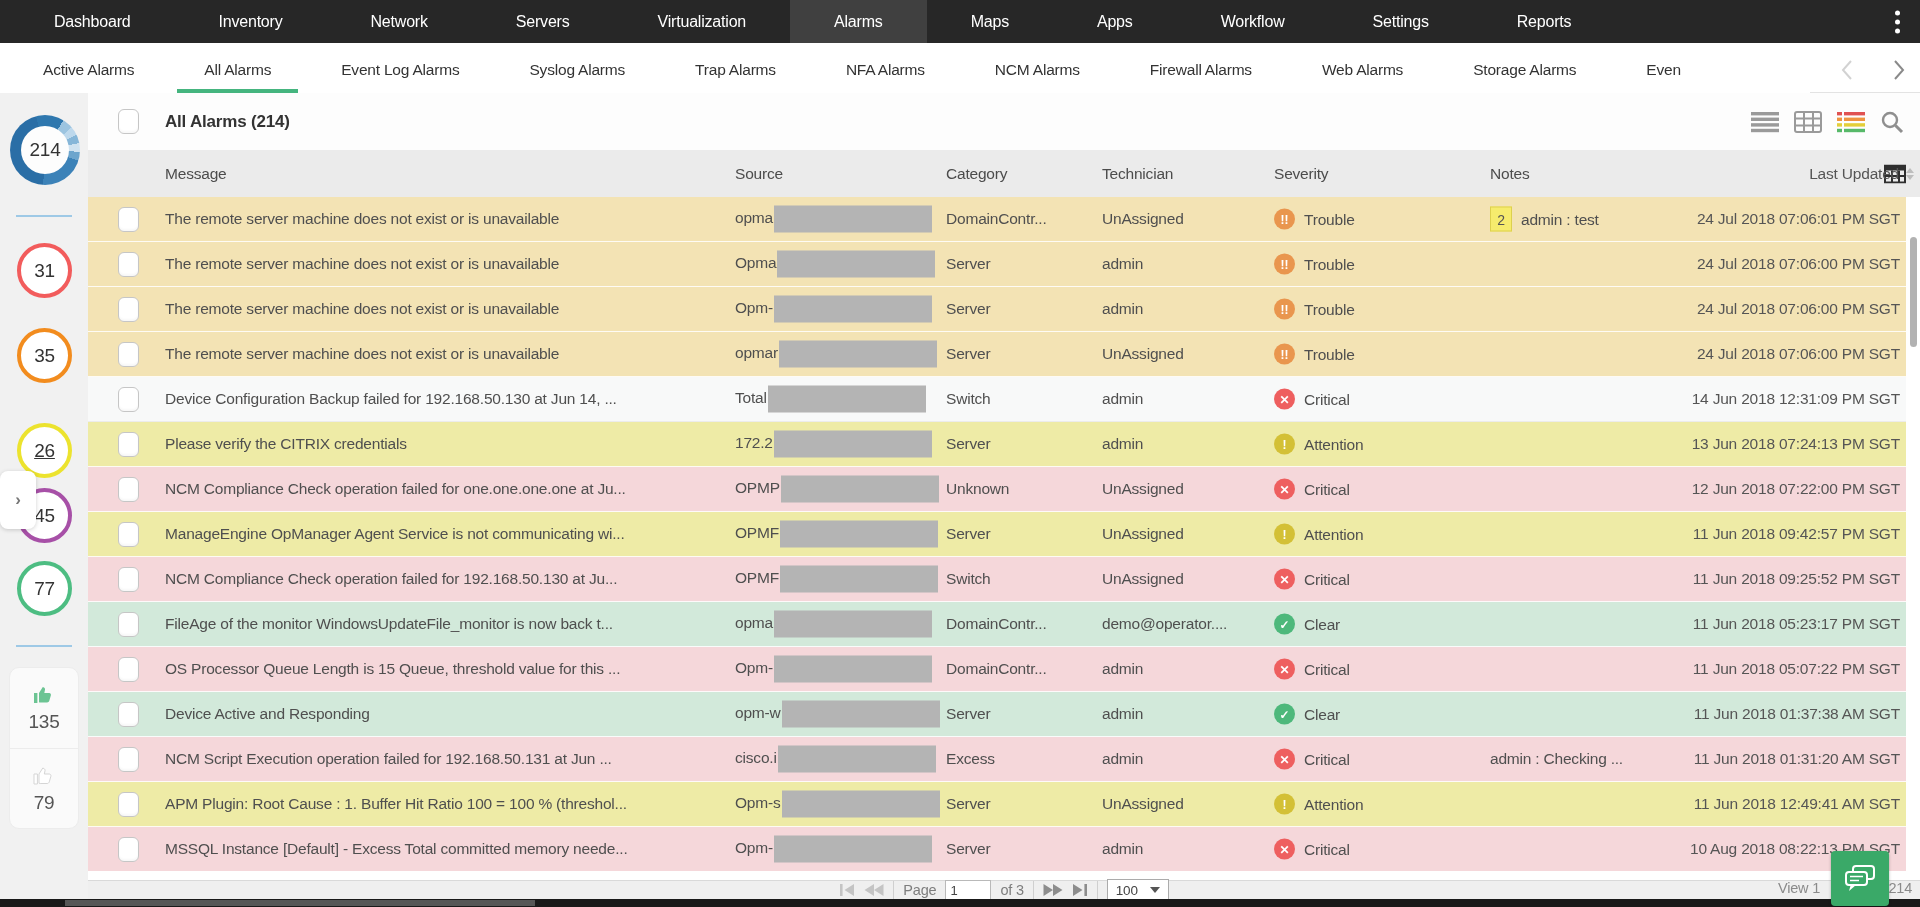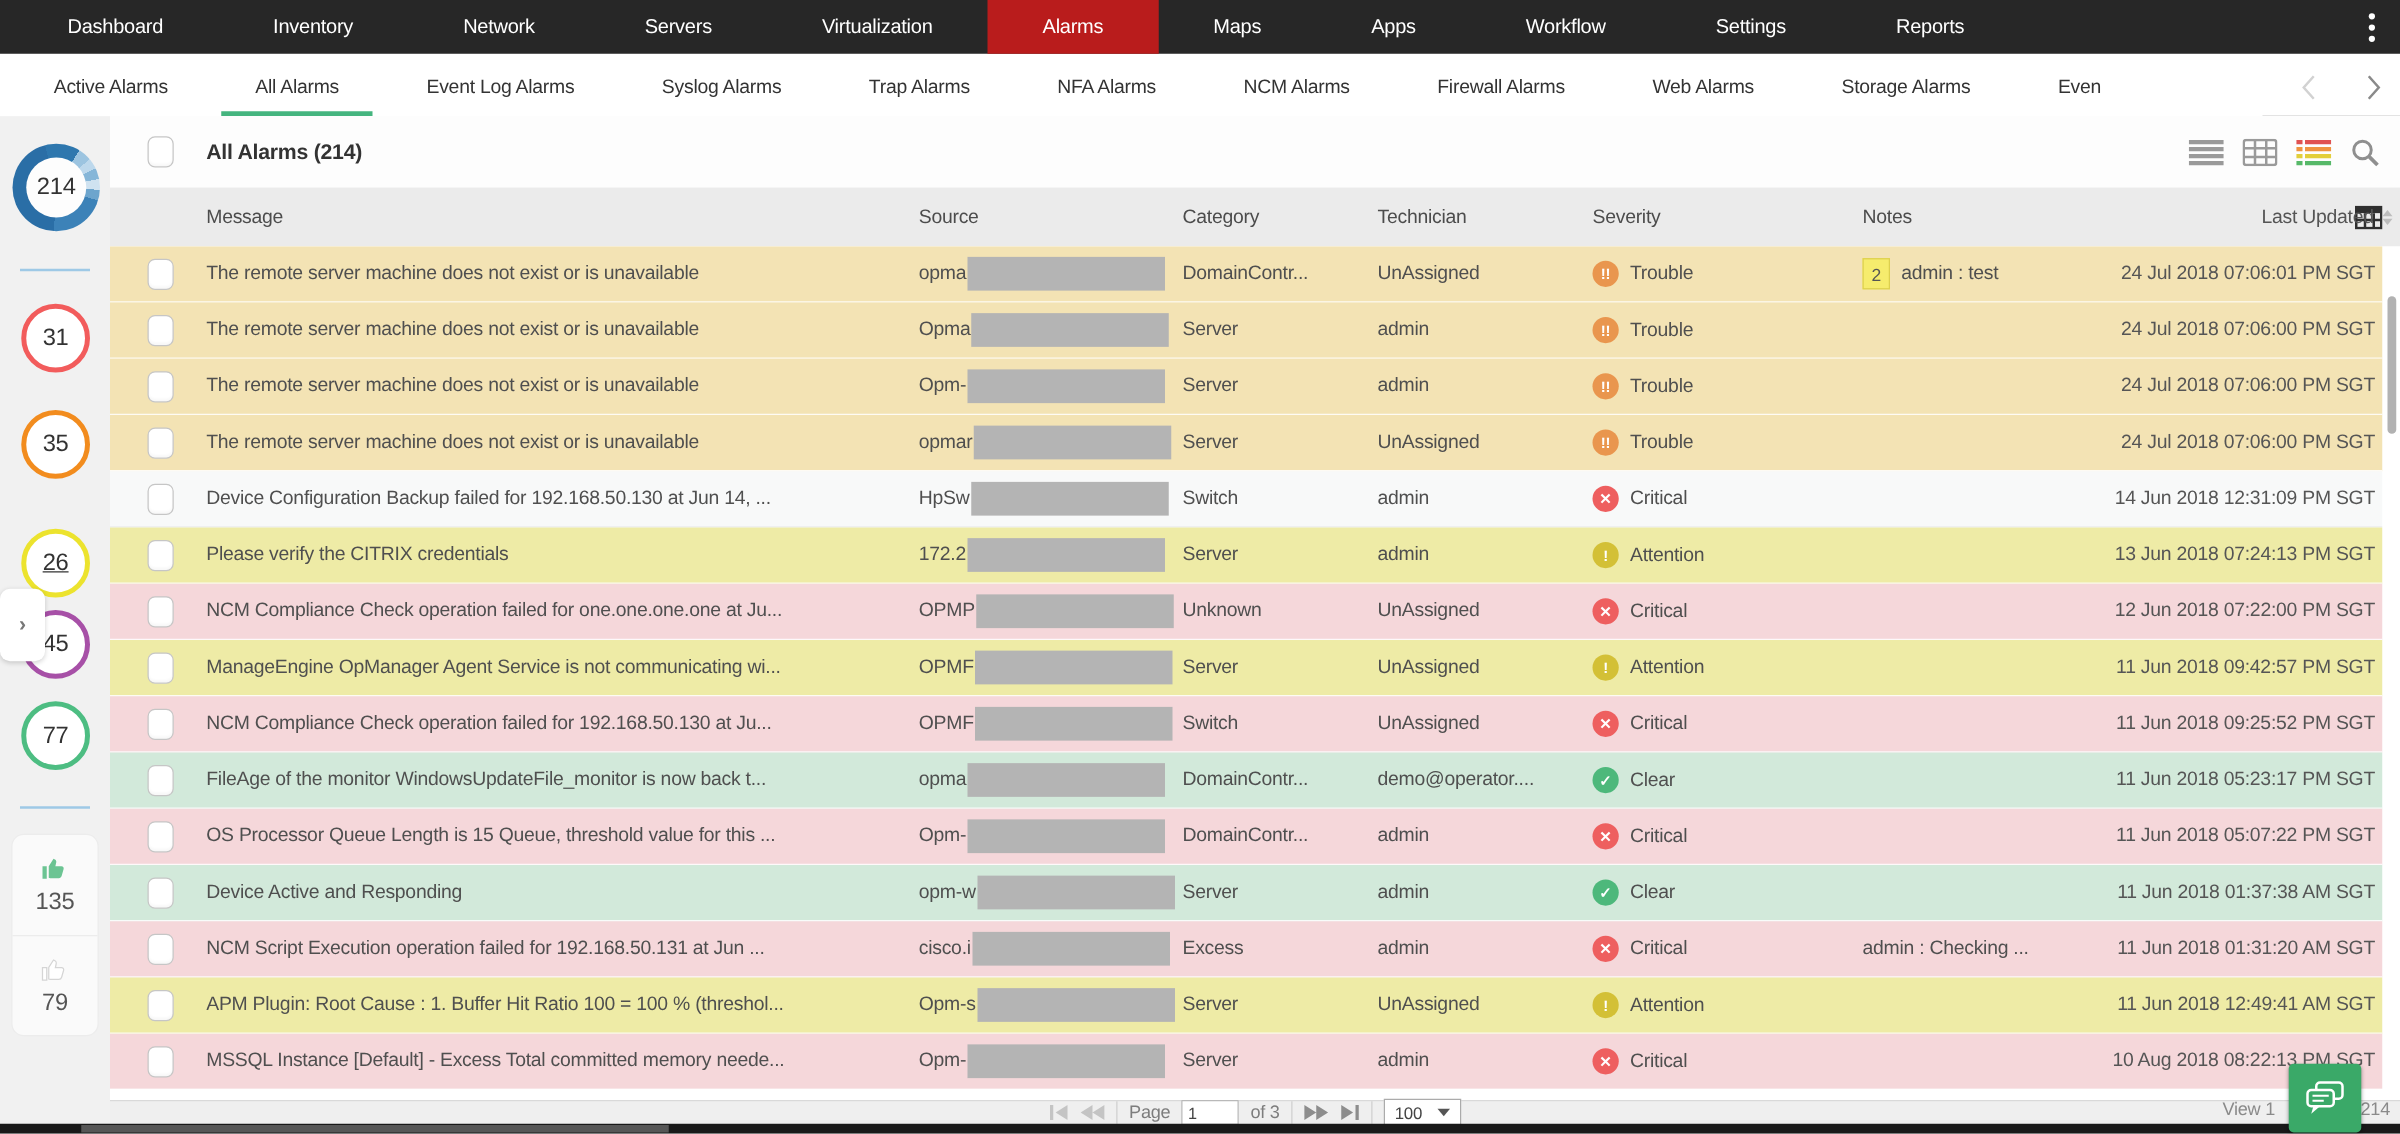--- a/index.html
+++ b/index.html
@@ -2,21 +2,21 @@
 <html><head>
 <meta charset="utf-8">
 <style>
   * { box-sizing: border-box; margin: 0; padding: 0; }
   html,body { width:1920px; height:907px; overflow:hidden; }
   body { font-family:"Liberation Sans", sans-serif; background:#fff; position:relative; letter-spacing:-0.2px; }
 
   
   .topnav { position:absolute; top:0; left:0; right:0; height:43px; background:#272727; display:flex; align-items:stretch; padding-left:10px; }
   .nav-item { color:#fff; font-size:16px; display:flex; align-items:center; padding:0 44px; cursor:pointer; white-space:nowrap; }
-  .nav-item.active { background:#b91c1c; }
+  .nav-item.active { background:#404040; }
   .nav-dots { position:absolute; right:20px; top:50%; transform:translateY(-50%); display:flex; flex-direction:column; gap:4px; cursor:pointer; }
   .nav-dots i { width:5px; height:5px; border-radius:50%; background:#fff; }
 
   
   .subnav { position:absolute; top:47px; left:0; right:110px; height:46px; background:#fff; display:flex; padding-left:8px; overflow:hidden; }
   .subnav-bg { position:absolute; top:47px; left:0; right:0; height:46px; background:#fff; border-bottom:1px solid #e3e3e3; }
   .tab { font-size:15.5px; color:#333; display:flex; align-items:center; padding:0 35px; position:relative; cursor:pointer; white-space:nowrap; }
   .tab.active::after { content:""; position:absolute; left:8px; right:8px; bottom:0; height:4px; background:#45b57f; }
   .subnav-chevrons { position:absolute; right:14px; top:47px; height:46px; display:flex; align-items:center; gap:38px; }
   .chev { width:14px; height:22px; cursor:pointer; }
@@ -299,21 +299,21 @@
         <div class="cell c-sev">
           <span class="sev-ico" style="background: rgb(233, 150, 78);">!!</span>
           <span>Trouble</span>
         </div>
         <div class="cell c-notes"></div>
         <div class="cell c-upd">24 Jul 2018 07:06:00 PM SGT</div>
       </div>
       <div class="row tone-white">
         <div class="cbx"></div>
         <div class="cell c-msg">Device Configuration Backup failed for 192.168.50.130 at Jun 14, ...</div>
-        <div class="cell c-src"><span>HpSw</span><span class="redact"></span></div>
+        <div class="cell c-src"><span>Total</span><span class="redact"></span></div>
         <div class="cell c-cat">Switch</div>
         <div class="cell c-tech">admin</div>
         <div class="cell c-sev">
           <span class="sev-ico" style="background: rgb(238, 95, 95);">✕</span>
           <span>Critical</span>
         </div>
         <div class="cell c-notes"></div>
         <div class="cell c-upd">14 Jun 2018 12:31:09 PM SGT</div>
       </div>
       <div class="row tone-yellow">

